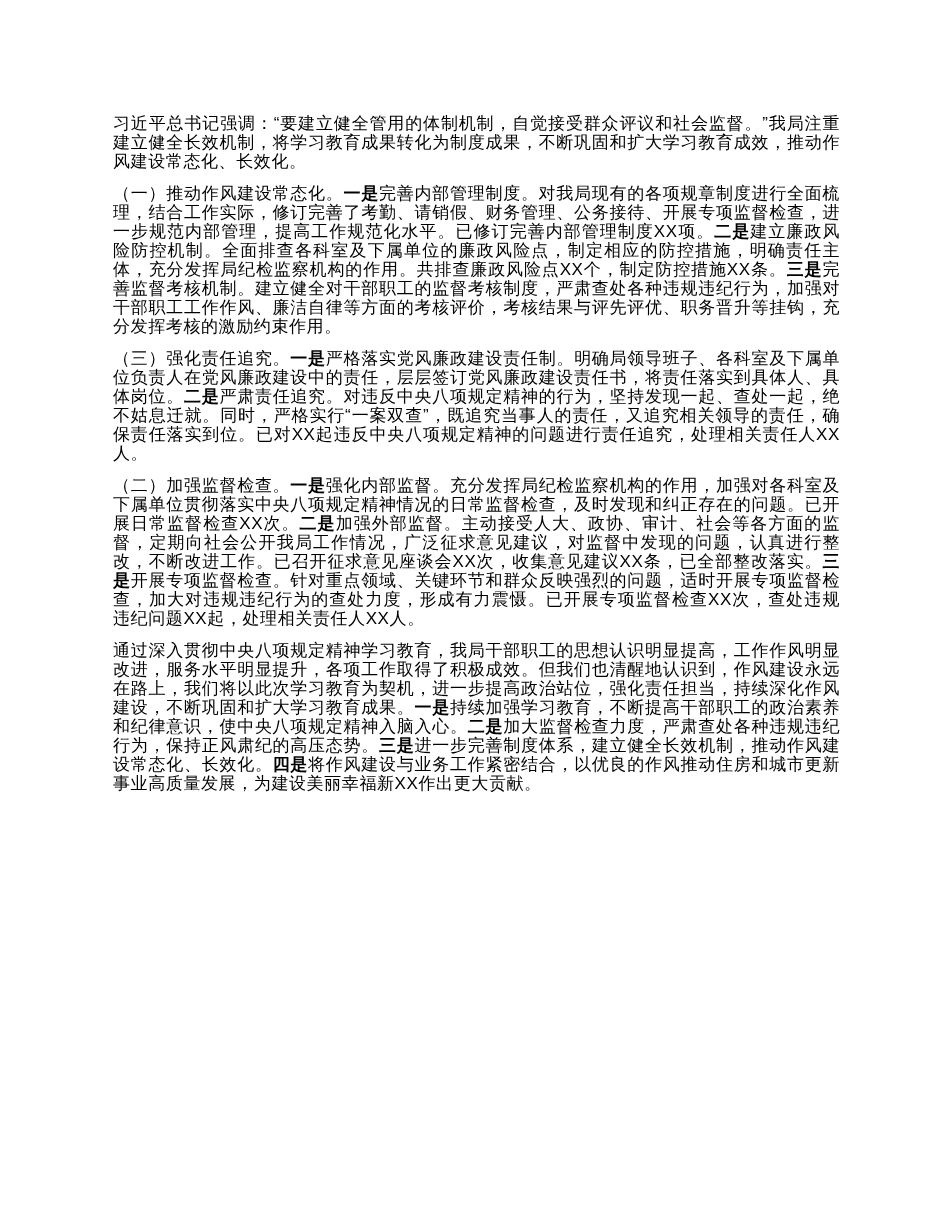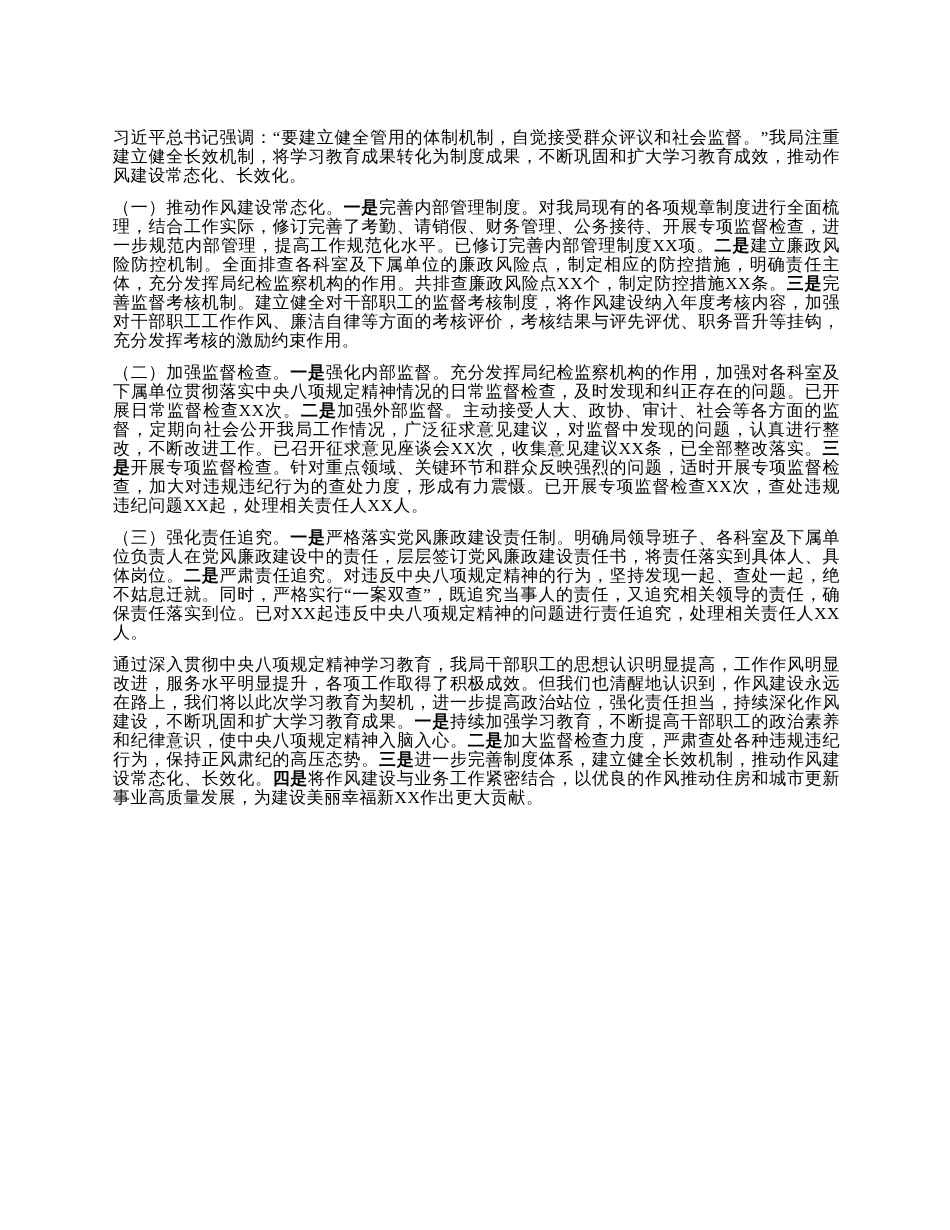--- a/index.html
+++ b/index.html
@@ -2,50 +2,49 @@
 <html><head>
 <meta charset="utf-8">
 <style>
   html, body { margin: 0; padding: 0; background: #ffffff; }
   body { width: 950px; height: 1230px; position: relative; overflow: hidden; }
   .page {
     position: absolute;
     left: 113px;
     top: 114px;
     width: 727px;
-    font-family: Liberation Serif, serif;
+    font-family: Liberation Sans, sans-serif;
     font-size: 17px;
     line-height: 19px;
     color: #000000;
-    margin-top: 14px;
   }
   .para {
     margin: 0 0 13px 0;
     text-align: justify;
     text-align-last: left;
     letter-spacing: 0.6px;
   }
   .para b { font-weight: bold; }
 </style>
 </head>
 <body>
 
 <div class="page">
   <p class="para">
     <span>习近平总书记强调：“要建立健全管用的体制机制，自觉接受群众评议和社会监督。”我局注重建立健全长效机制，将学习教育成果转化为制度成果，不断巩固和扩大学习教育成效，推动作风建设常态化、长效化。</span>
   </p>
 
   <p class="para">
-    <span>（一）推动作风建设常态化。</span><b>一是</b><span>完善内部管理制度。对我局现有的各项规章制度进行全面梳理，结合工作实际，修订完善了考勤、请销假、财务管理、公务接待、开展专项监督检查，进一步规范内部管理，提高工作规范化水平。已修订完善内部管理制度XX项。</span><b>二是</b><span>建立廉政风险防控机制。全面排查各科室及下属单位的廉政风险点，制定相应的防控措施，明确责任主体，充分发挥局纪检监察机构的作用。共排查廉政风险点XX个，制定防控措施XX条。</span><b>三是</b><span>完善监督考核机制。建立健全对干部职工的监督考核制度，将作风建设纳入年度考核内容，加强对干部职工工作作风、廉洁自律等方面的考核评价，考核结果与评先评优、职务晋升等挂钩，充分发挥考核的激励约束作用。</span>
+    <span>（一）推动作风建设常态化。</span><b>一是</b><span>完善内部管理制度。对我局现有的各项规章制度进行全面梳理，结合工作实际，修订完善了考勤、请销假、财务管理、公务接待、开展专项监督检查，进一步规范内部管理，提高工作规范化水平。已修订完善内部管理制度XX项。</span><b>二是</b><span>建立廉政风险防控机制。全面排查各科室及下属单位的廉政风险点，制定相应的防控措施，明确责任主体，充分发挥局纪检监察机构的作用。共排查廉政风险点XX个，制定防控措施XX条。</span><b>三是</b><span>完善监督考核机制。建立健全对干部职工的监督考核制度，严肃查处各种违规违纪行为，加强对干部职工工作作风、廉洁自律等方面的考核评价，考核结果与评先评优、职务晋升等挂钩，充分发挥考核的激励约束作用。</span>
+  </p>
+
+  <p class="para">
+    <span>（三）强化责任追究。</span><b>一是</b><span>严格落实党风廉政建设责任制。明确局领导班子、各科室及下属单位负责人在党风廉政建设中的责任，层层签订党风廉政建设责任书，将责任落实到具体人、具体岗位。</span><b>二是</b><span>严肃责任追究。对违反中央八项规定精神的行为，坚持发现一起、查处一起，绝不姑息迁就。同时，严格实行“一案双查”，既追究当事人的责任，又追究相关领导的责任，确保责任落实到位。已对XX起违反中央八项规定精神的问题进行责任追究，处理相关责任人XX人。</span>
   </p>
 
   <p class="para">
     <span>（二）加强监督检查。</span><b>一是</b><span>强化内部监督。充分发挥局纪检监察机构的作用，加强对各科室及下属单位贯彻落实中央八项规定精神情况的日常监督检查，及时发现和纠正存在的问题。已开展日常监督检查XX次。</span><b>二是</b><span>加强外部监督。主动接受人大、政协、审计、社会等各方面的监督，定期向社会公开我局工作情况，广泛征求意见建议，对监督中发现的问题，认真进行整改，不断改进工作。已召开征求意见座谈会XX次，收集意见建议XX条，已全部整改落实。</span><b>三是</b><span>开展专项监督检查。针对重点领域、关键环节和群众反映强烈的问题，适时开展专项监督检查，加大对违规违纪行为的查处力度，形成有力震慑。已开展专项监督检查XX次，查处违规违纪问题XX起，处理相关责任人XX人。</span>
-  </p>
-
-  <p class="para">
-    <span>（三）强化责任追究。</span><b>一是</b><span>严格落实党风廉政建设责任制。明确局领导班子、各科室及下属单位负责人在党风廉政建设中的责任，层层签订党风廉政建设责任书，将责任落实到具体人、具体岗位。</span><b>二是</b><span>严肃责任追究。对违反中央八项规定精神的行为，坚持发现一起、查处一起，绝不姑息迁就。同时，严格实行“一案双查”，既追究当事人的责任，又追究相关领导的责任，确保责任落实到位。已对XX起违反中央八项规定精神的问题进行责任追究，处理相关责任人XX人。</span>
   </p>
 
   <p class="para">
     <span>通过深入贯彻中央八项规定精神学习教育，我局干部职工的思想认识明显提高，工作作风明显改进，服务水平明显提升，各项工作取得了积极成效。但我们也清醒地认识到，作风建设永远在路上，我们将以此次学习教育为契机，进一步提高政治站位，强化责任担当，持续深化作风建设，不断巩固和扩大学习教育成果。</span><b>一是</b><span>持续加强学习教育，不断提高干部职工的政治素养和纪律意识，使中央八项规定精神入脑入心。</span><b>二是</b><span>加大监督检查力度，严肃查处各种违规违纪行为，保持正风肃纪的高压态势。</span><b>三是</b><span>进一步完善制度体系，建立健全长效机制，推动作风建设常态化、长效化。</span><b>四是</b><span>将作风建设与业务工作紧密结合，以优良的作风推动住房和城市更新事业高质量发展，为建设美丽幸福新XX作出更大贡献。</span>
   </p>
 </div>
 
 </body></html>

